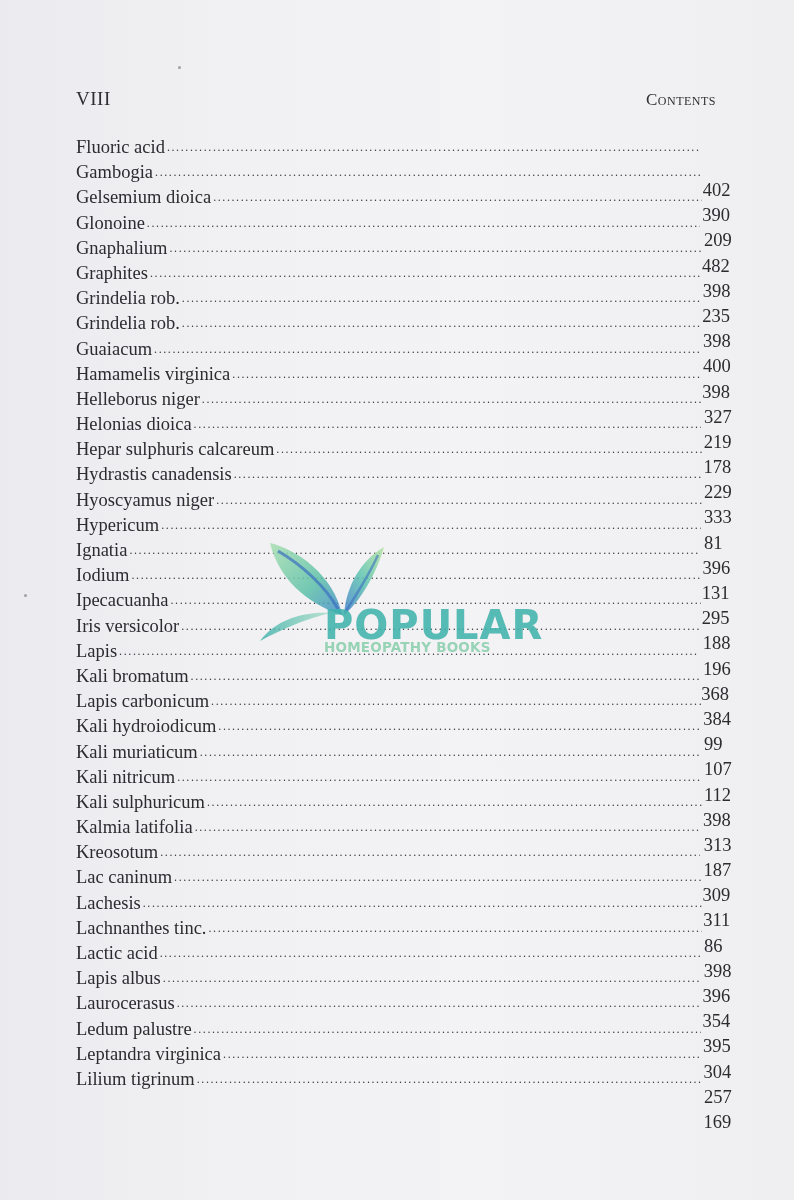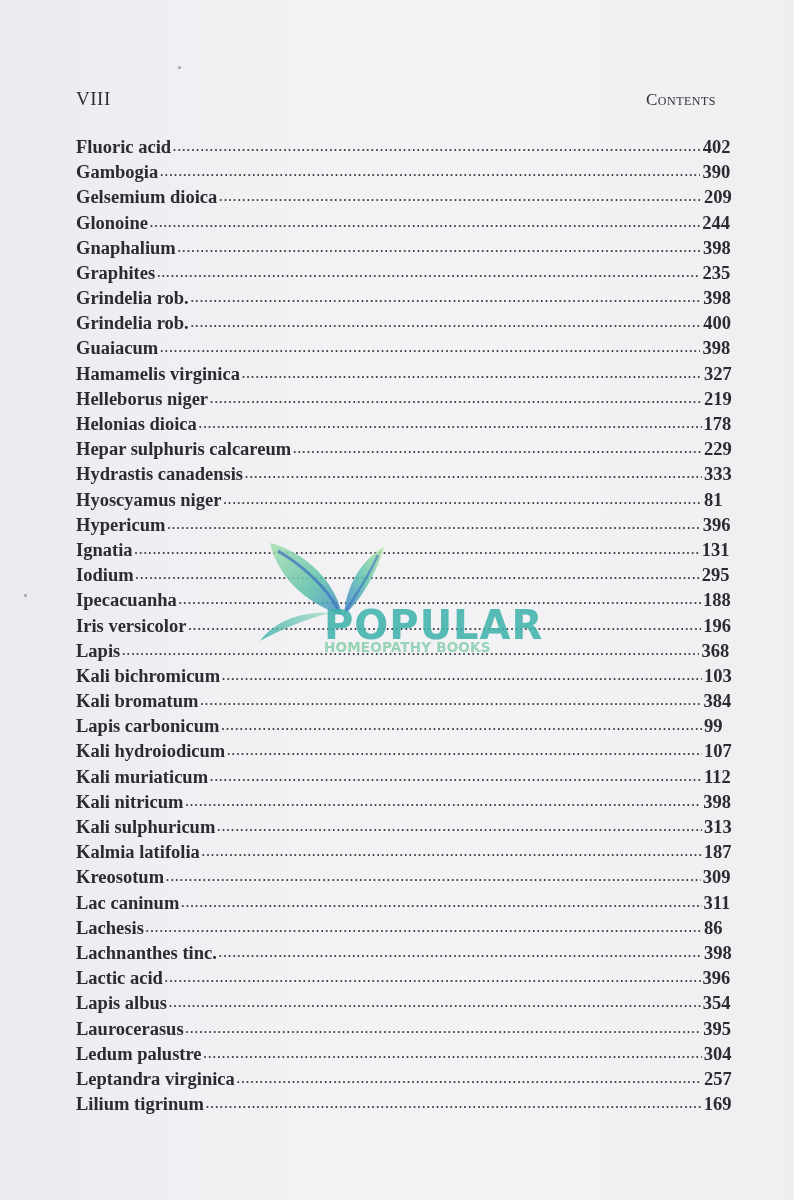--- a/index.html
+++ b/index.html
@@ -47,26 +47,25 @@
       position: absolute;
       top: 135px;
       left: 76px;
       width: 642px;
       margin: 0;
       padding: 0;
       list-style: none;
     }
     .toc-row {
       display: flex;
-      align-items: flex-end;
+      align-items: flex-start;
       height: 25.2px;
       font-size: 18.5px;
       line-height: 25.2px;
       color: #2b2b30;
-      font-weight: bold;
     }
     .toc-name {
       white-space: nowrap;
       padding-right: 2px;
     }
     .toc-leader {
       flex: 1 1 auto;
       overflow: hidden;
       white-space: nowrap;
       font-size: 12px;
@@ -145,21 +144,21 @@
         <span class="toc-page">390</span>
       </li>
       <li class="toc-row">
         <span class="toc-name">Gelsemium dioica</span>
         <span class="toc-leader"></span>
         <span class="toc-page">209</span>
       </li>
       <li class="toc-row">
         <span class="toc-name">Glonoine</span>
         <span class="toc-leader"></span>
-        <span class="toc-page">244</span>
+        <span class="toc-page">482</span>
       </li>
       <li class="toc-row">
         <span class="toc-name">Gnaphalium</span>
         <span class="toc-leader"></span>
         <span class="toc-page">398</span>
       </li>
       <li class="toc-row">
         <span class="toc-name">Graphites</span>
         <span class="toc-leader"></span>
         <span class="toc-page">235</span>
@@ -231,25 +230,20 @@
       </li>
       <li class="toc-row">
         <span class="toc-name">Iris versicolor</span>
         <span class="toc-leader"></span>
         <span class="toc-page">196</span>
       </li>
       <li class="toc-row">
         <span class="toc-name">Lapis</span>
         <span class="toc-leader"></span>
         <span class="toc-page">368</span>
-      </li>
-      <li class="toc-row">
-        <span class="toc-name">Kali bichromicum</span>
-        <span class="toc-leader"></span>
-        <span class="toc-page">103</span>
       </li>
       <li class="toc-row">
         <span class="toc-name">Kali bromatum</span>
         <span class="toc-leader"></span>
         <span class="toc-page">384</span>
       </li>
       <li class="toc-row">
         <span class="toc-name">Lapis carbonicum</span>
         <span class="toc-leader"></span>
         <span class="toc-page">99</span>

